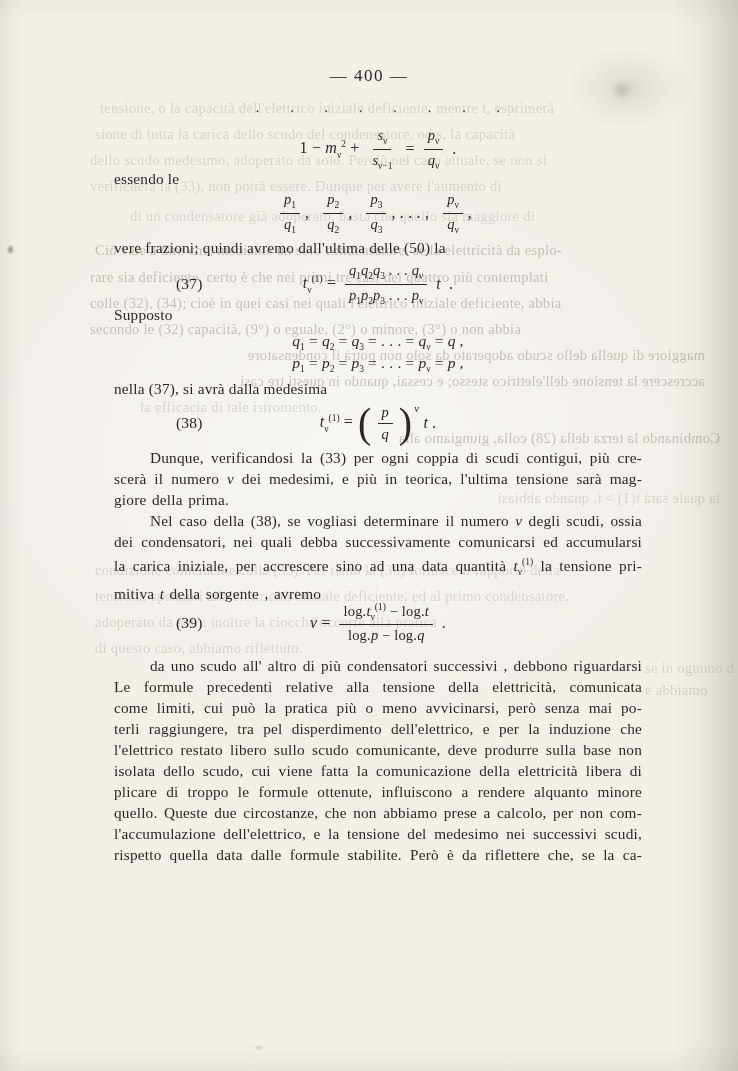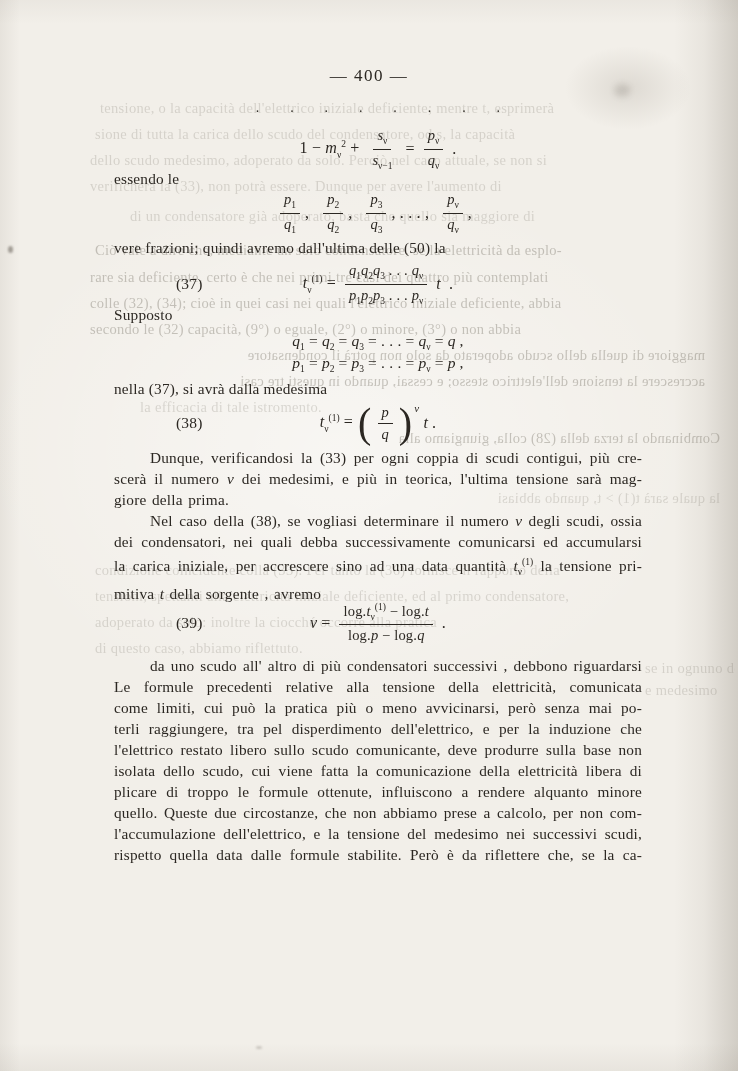--- a/index.html
+++ b/index.html
@@ -79,21 +79,21 @@
       <div class="ghost-line mir" style="top: 345px; left: 90px; width: 615px;">maggiore di quella dello scudo adoperato da solo non potrà il condensatore</div>
       <div class="ghost-line mir" style="top: 371px; left: 90px; width: 615px;">accrescere la tensione dell'elettrico stesso; e cessai, quando in questi tre casi</div>
       <div class="ghost-line dim" style="top: 397px; left: 140px; width: 400px;">la efficacia di tale istromento.</div>
       <div class="ghost-line mir" style="top: 428px; left: 340px; width: 380px;">Combinando la terza della (28) colla, giungiamo alla</div>
       <div class="ghost-line mir dim" style="top: 488px; left: 330px; width: 390px;">la quale sarà t(1) &gt; t, quando abbiasi</div>
       <div class="ghost-line dim" style="top: 560px; left: 95px; width: 600px;">condizione coincidente colla (33). Per tanto la (36) fornisce il rapporto della</div>
       <div class="ghost-line dim" style="top: 586px; left: 95px; width: 600px;">tensioni, spettanti alla elettricità iniziale deficiente, ed al primo condensatore,</div>
       <div class="ghost-line dim" style="top: 612px; left: 95px; width: 600px;">adoperato da solo: inoltre la ciocché occorre alla pratica</div>
       <div class="ghost-line dim" style="top: 638px; left: 95px; width: 420px;">di questo caso, abbiamo riflettuto.</div>
       <div class="ghost-line dim" style="top: 658px; left: 645px; width: 90px;">se in ognuno dei</div>
-      <div class="ghost-line dim last" style="top: 680px; left: 645px; width: 90px;">e medesimo</div>
+      <div class="ghost-line dim last" style="top: 680px; left: 645px; width: 90px;">e abbiamo</div>
     </div>
 
   <div class="speck" style="left:614px;top:84px;width:16px;height:13px;opacity:.35;filter:blur(3px);"></div>
   <div class="speck" style="left:8px;top:246px;width:5px;height:7px;"></div>
   <div class="speck" style="left:256px;top:1046px;width:6px;height:3px;opacity:.5;"></div>
 
   <div class="abs" id="pagenum">— 400 —</div>
 
   <div class="abs col" id="dotsrow">. . . . . . . .</div>
 

